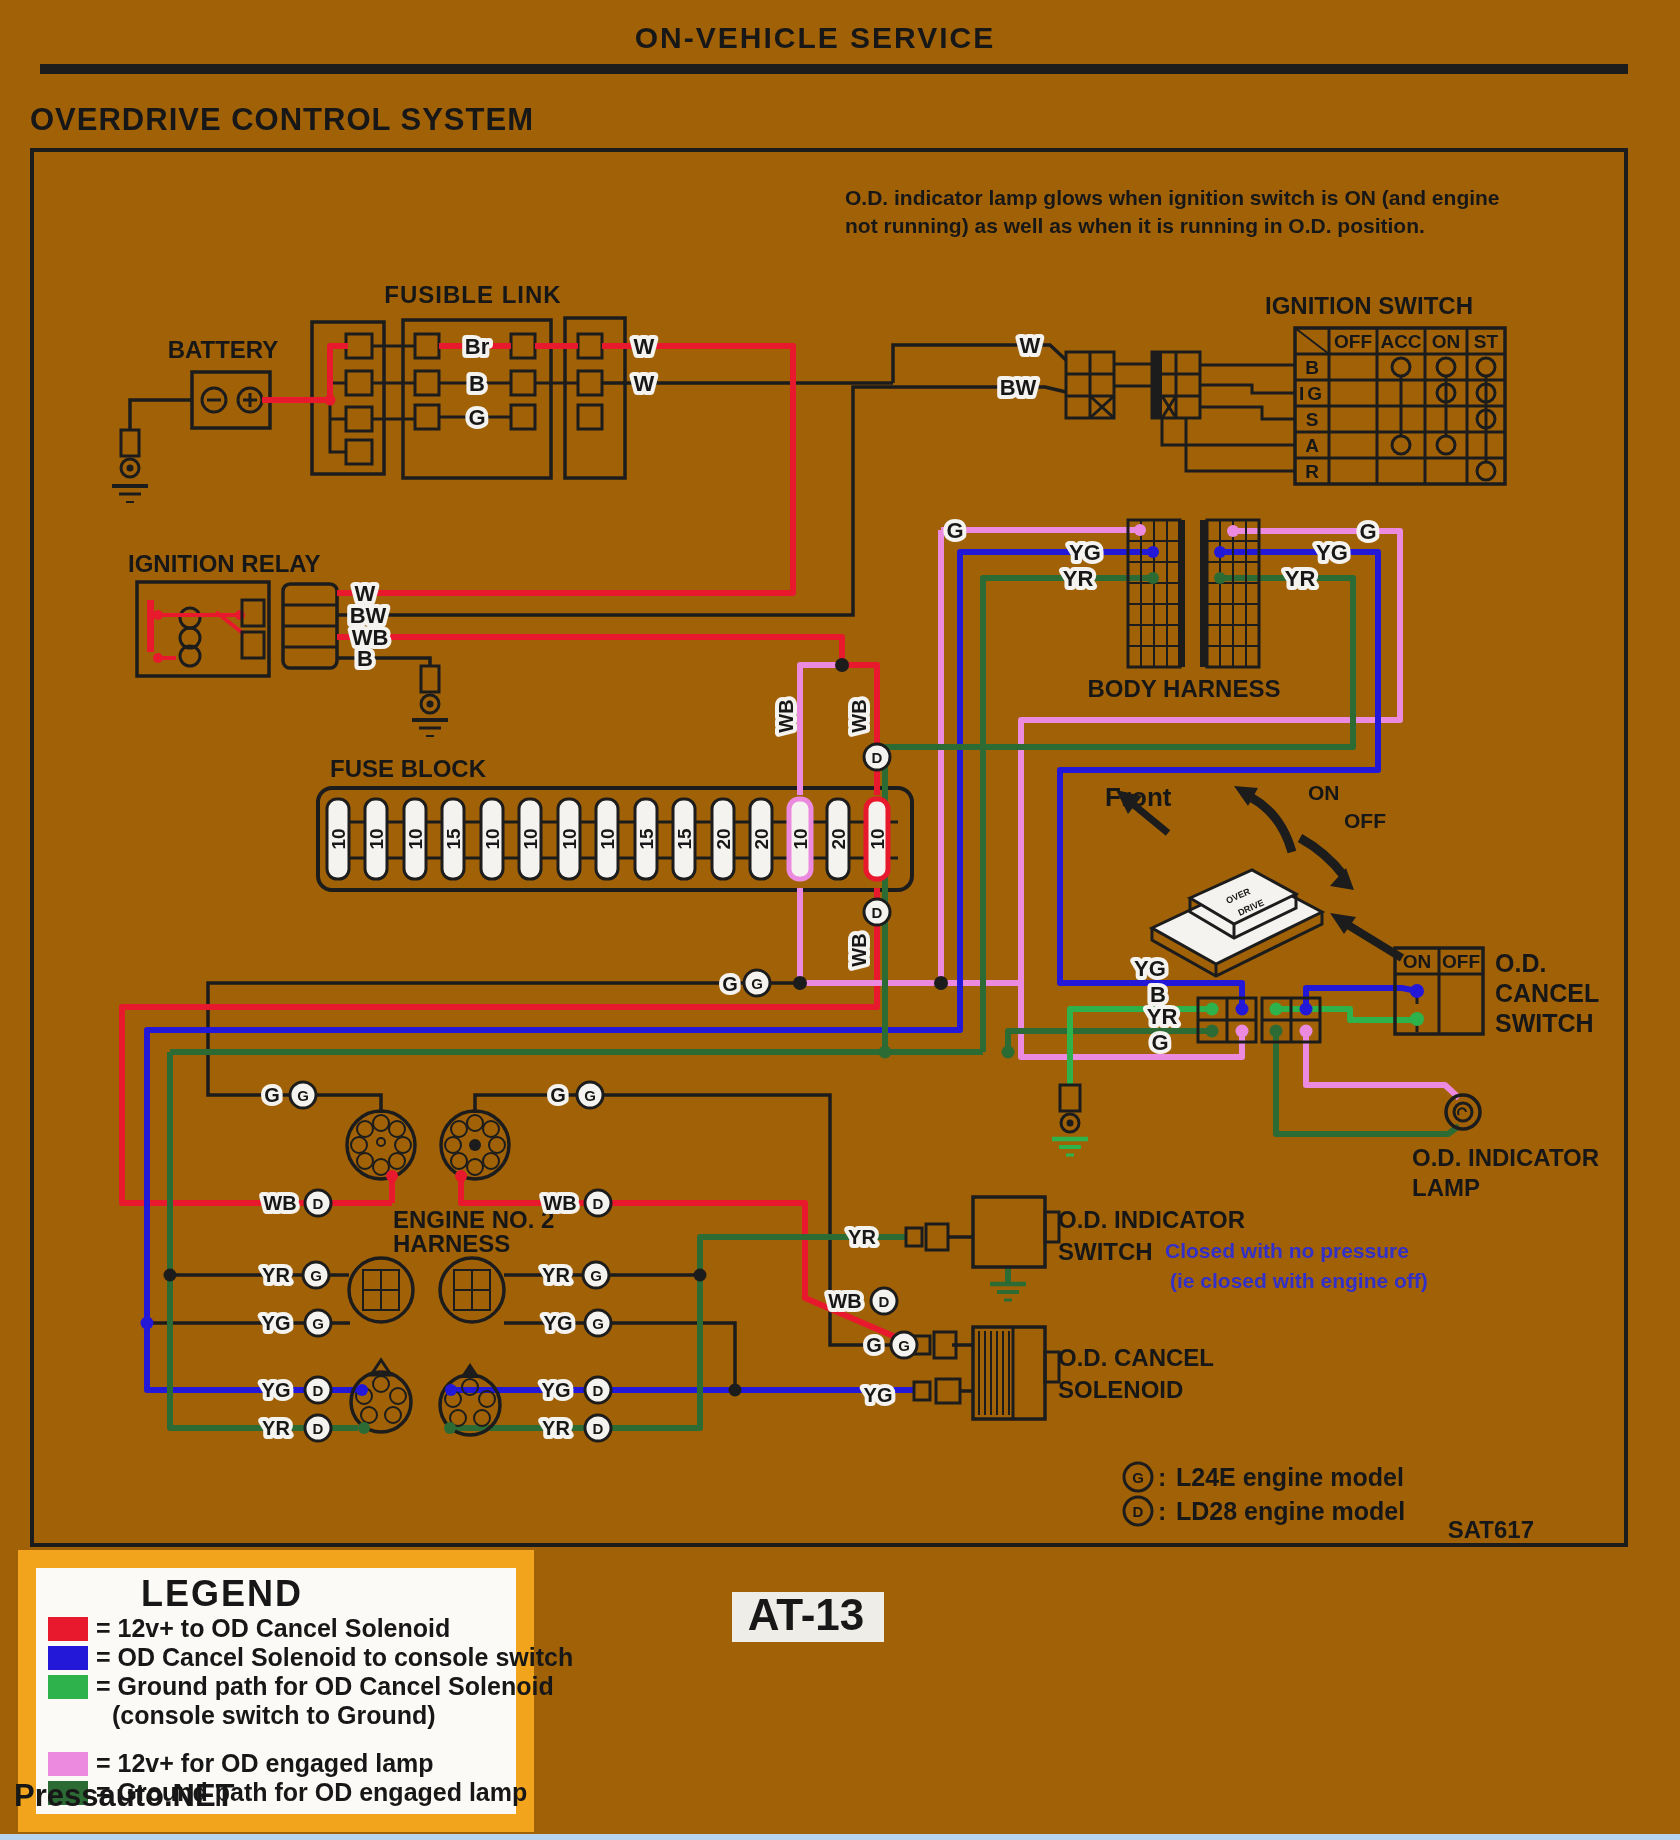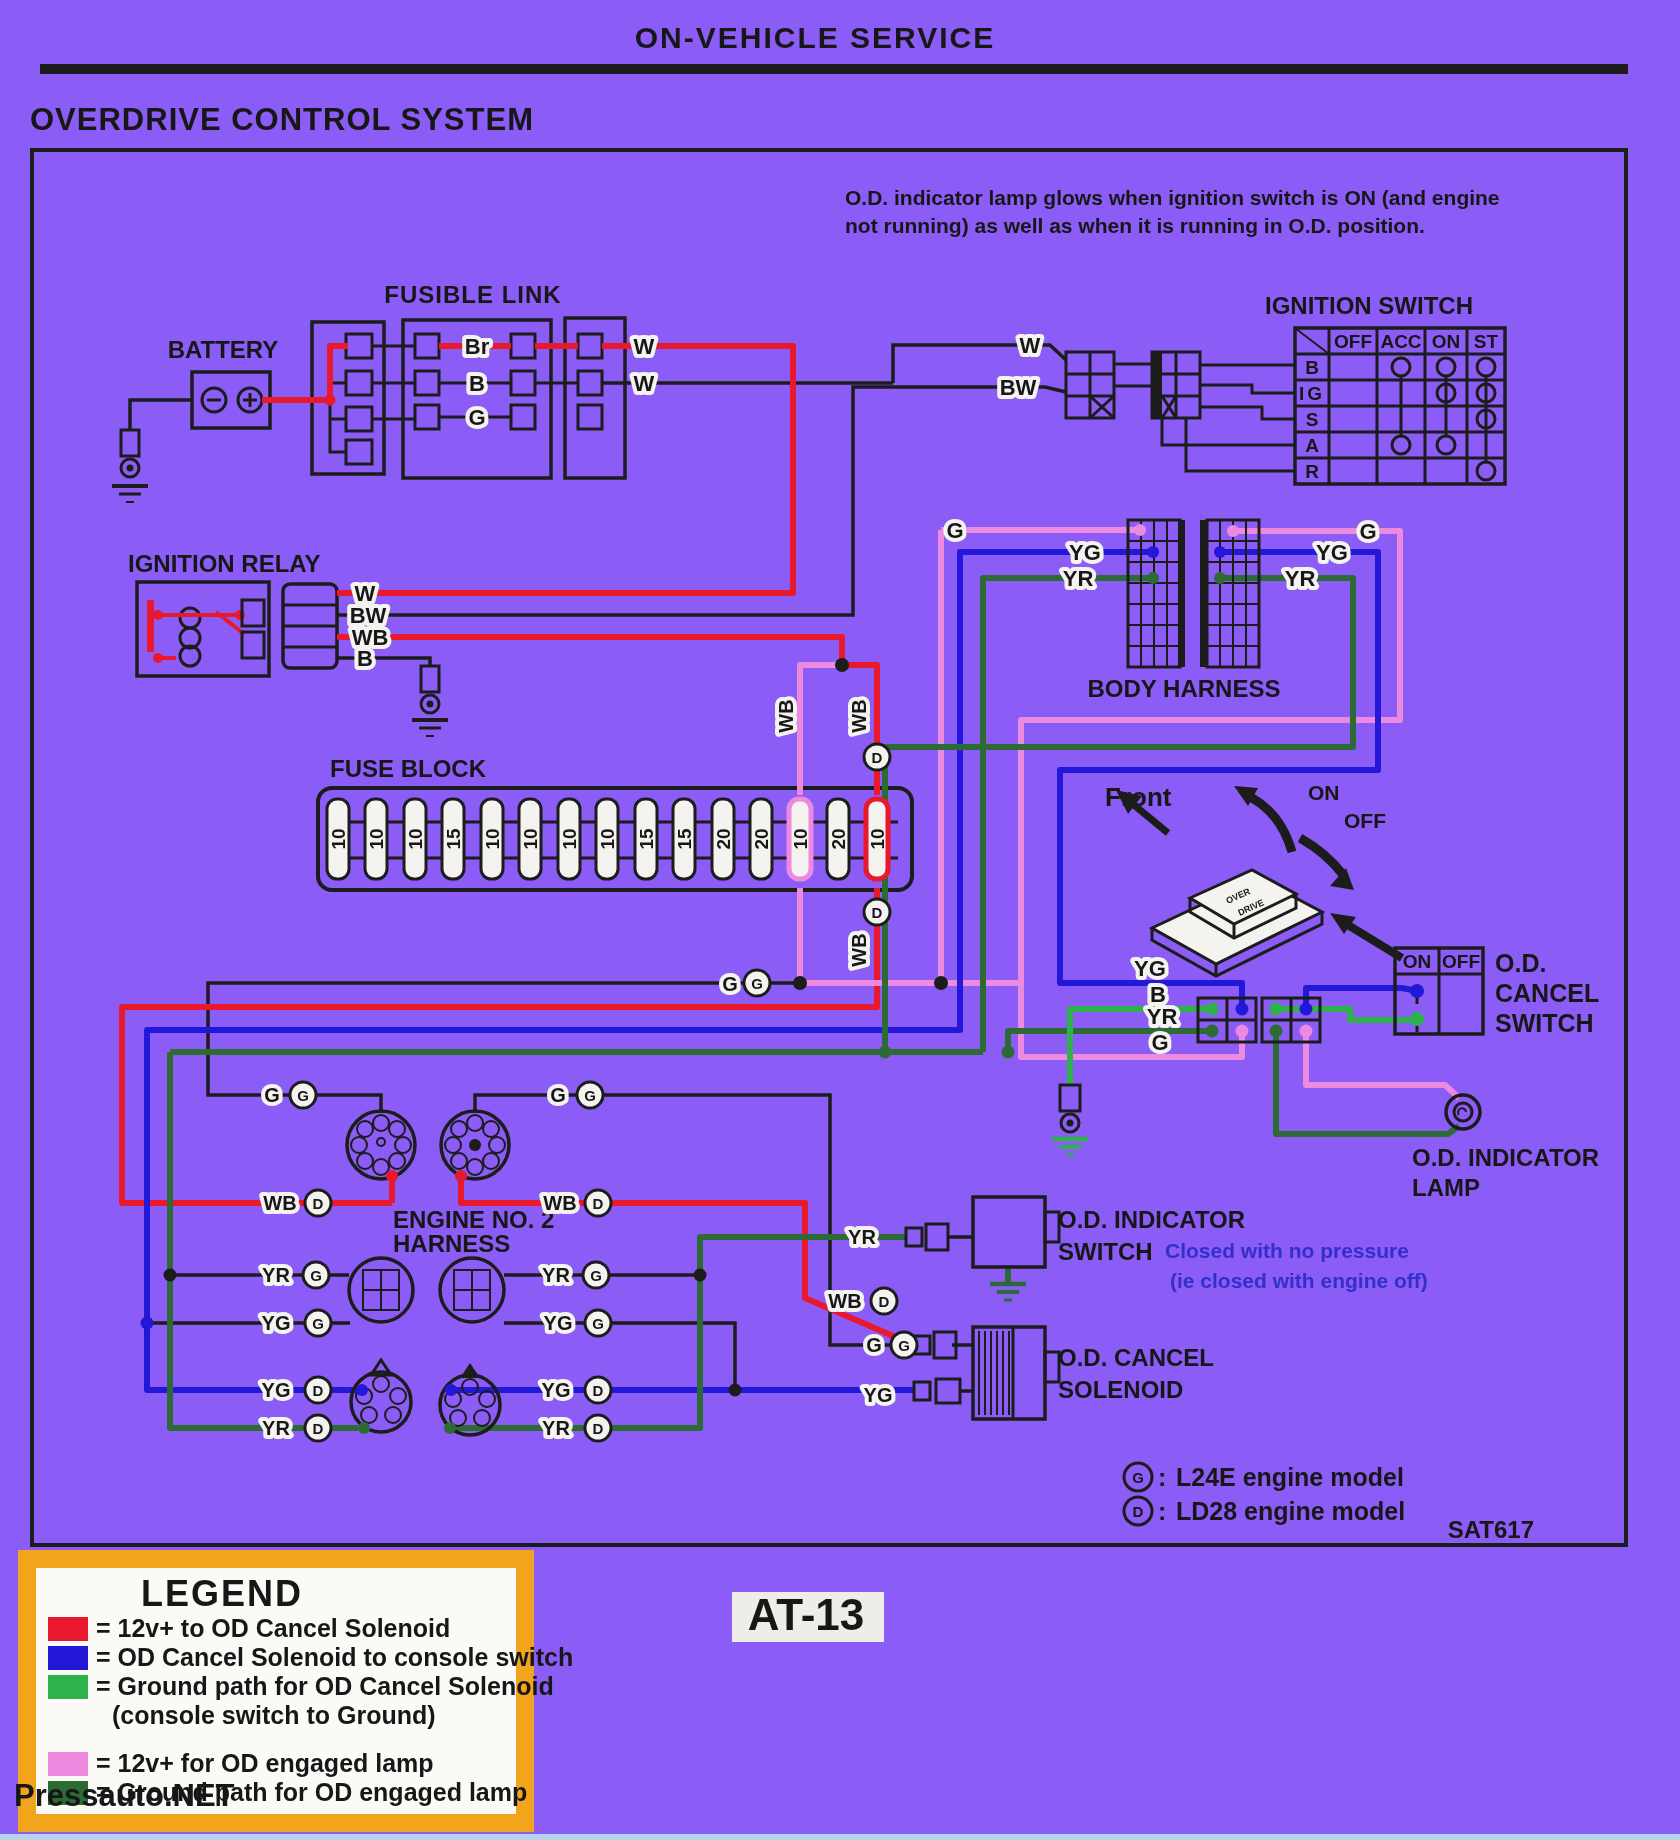--- a/index.html
+++ b/index.html
@@ -1,16 +1,16 @@
 <!DOCTYPE html>
 <html><head>
 <meta charset="utf-8">
 <style>
   html,body{margin:0;padding:0;background:#e9e9e9;}
-  .page{position:relative;width:1680px;height:1840px;background:#8b5cf6;margin:0 auto;overflow:hidden;
+  .page{position:relative;width:1680px;height:1840px;background:#a16207;margin:0 auto;overflow:hidden;
         font-family:"Liberation Sans","DejaVu Sans",sans-serif;}
   svg{display:block}
   svg text{font-family:"Liberation Sans","DejaVu Sans",sans-serif;font-weight:700;fill:#171717;}
   .halo{paint-order:stroke;stroke:#f5f3ef;stroke-width:8px;stroke-linejoin:round;}
   .mid{text-anchor:middle}.end{text-anchor:end}.t19{font-size:19px}.t20{font-size:20px}.t21{font-size:21px}.t22{font-size:22px}
   .t24{font-size:24px}.t25{font-size:25px}.t26{font-size:26px}.t30{font-size:30px}.t31{font-size:31px}
   .t36{font-size:36px}.t44{font-size:44px}.t15{font-size:15px}.t9{font-size:9px}
   .s{stroke:#1c1c1c;fill:none}
   .sw2{stroke-width:2}.sw3{stroke-width:3}.sw35{stroke-width:3.5}.sw4{stroke-width:4}
   .fillbk{fill:#1c1c1c;stroke:none}

